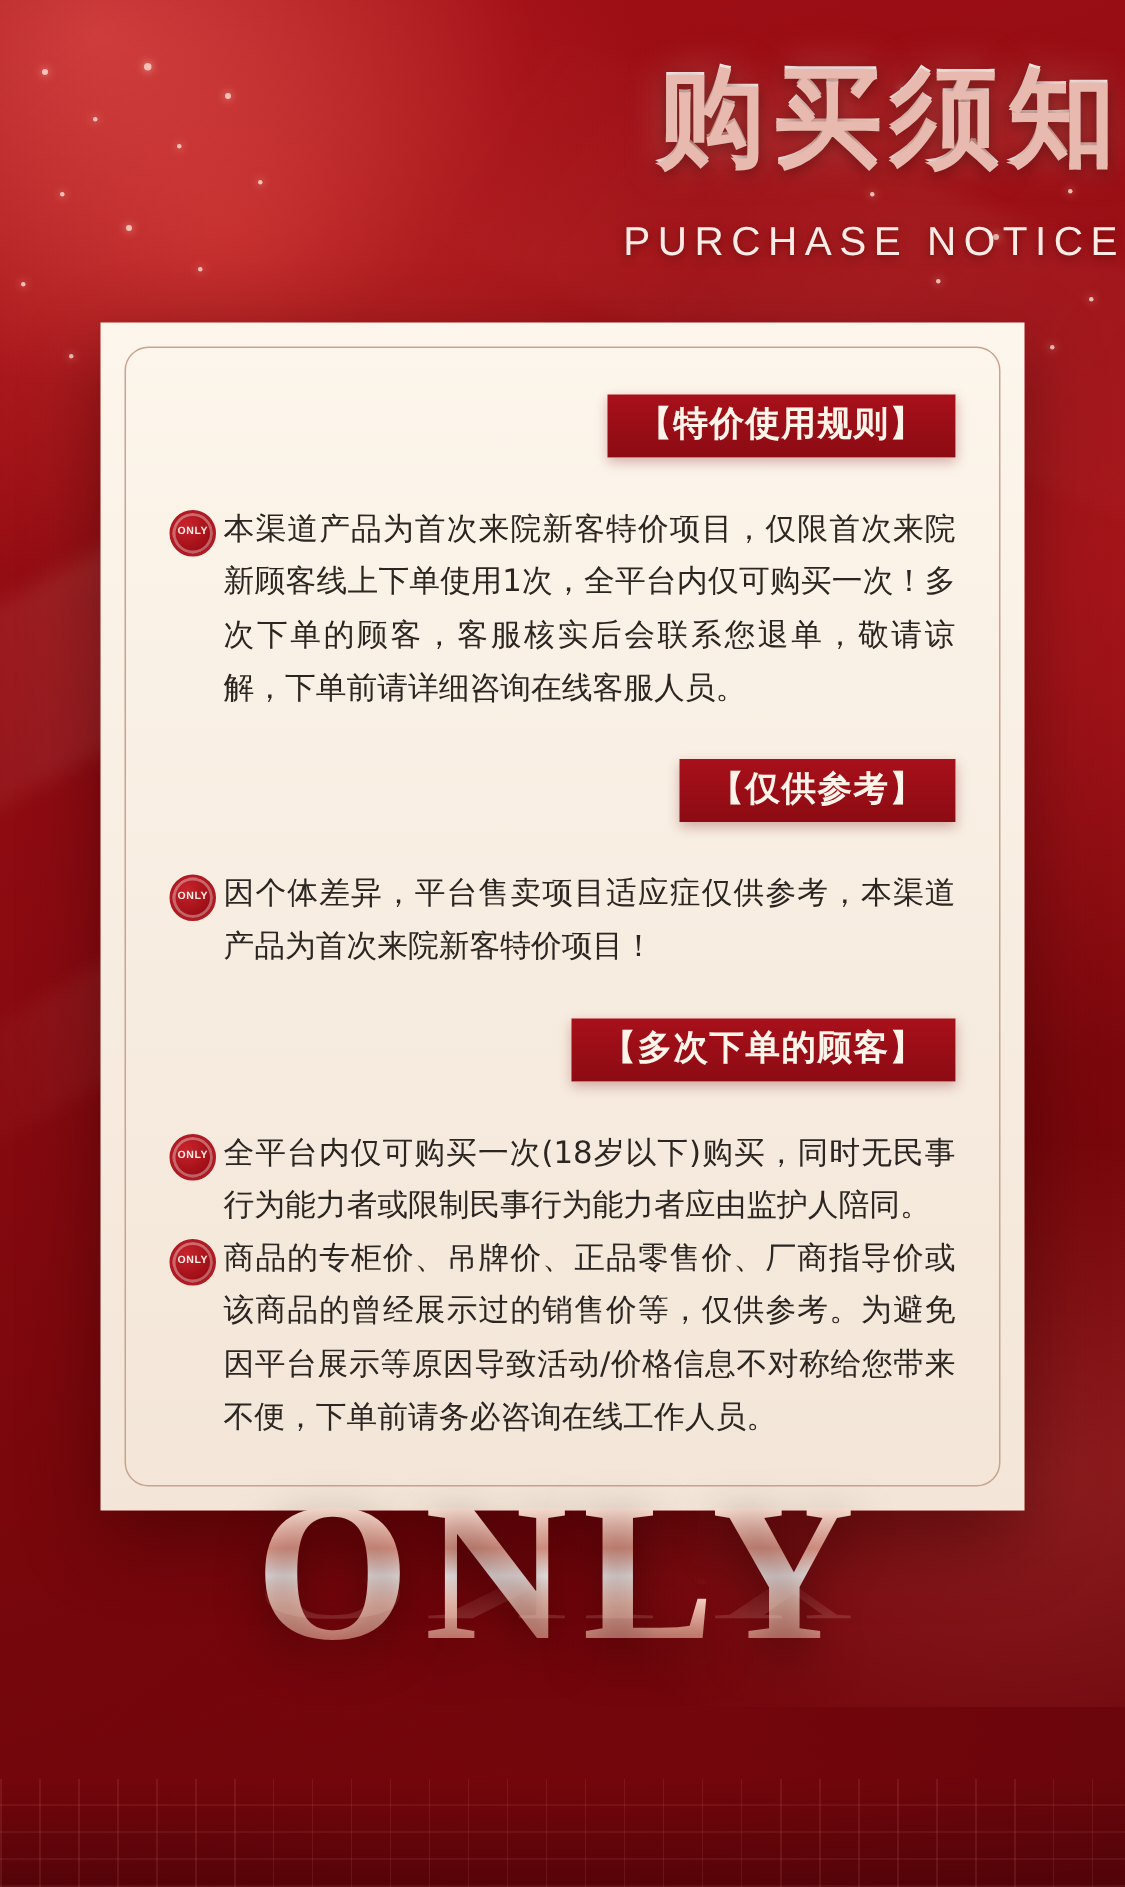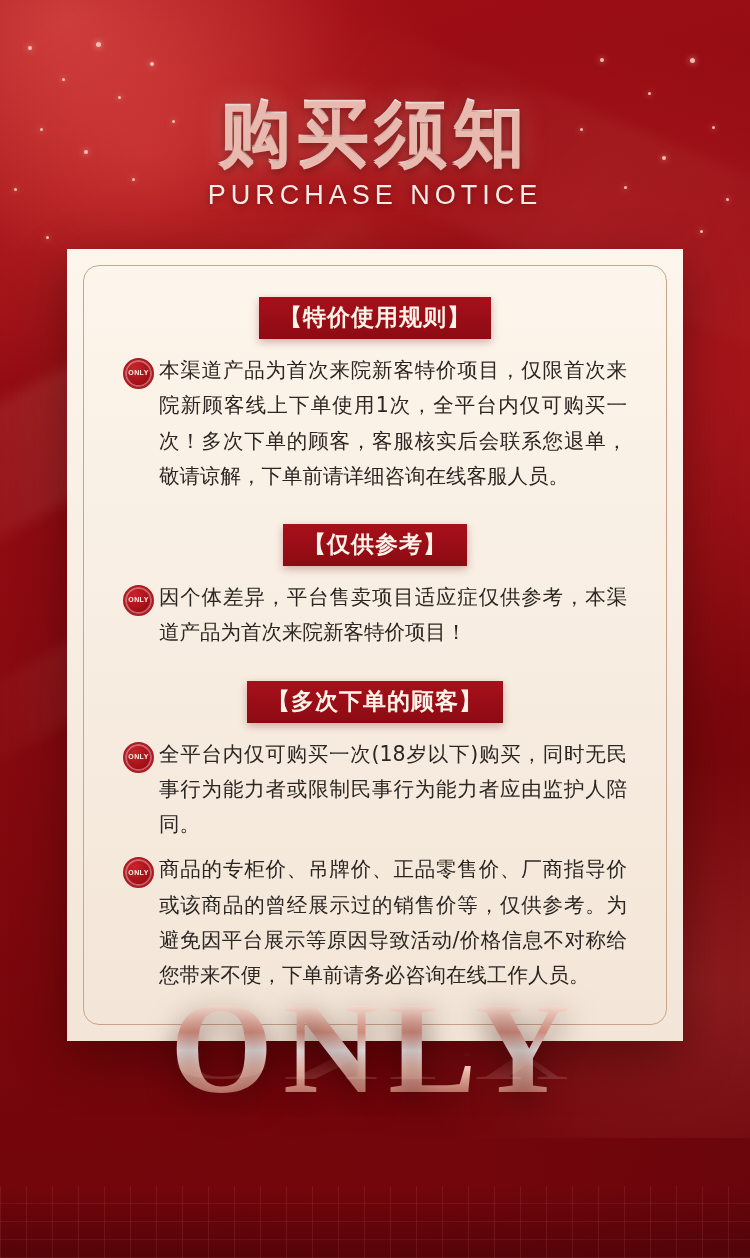--- a/index.html
+++ b/index.html
@@ -54,39 +54,39 @@
   
   .floor {
     position: absolute; left: 0; right: 0; bottom: 0; height: 72px;
     background:
       repeating-linear-gradient(90deg, rgba(255,160,150,0.10) 0 1px, rgba(0,0,0,0) 1px 26px),
       repeating-linear-gradient(0deg, rgba(255,160,150,0.08) 0 1px, rgba(0,0,0,0) 1px 18px),
       linear-gradient(180deg, rgba(120,8,14,0.0) 0%, rgba(60,2,6,0.55) 100%);
   }
 
   
-  .header { position: relative; padding-top: 96px; text-align: center; }
+  .header { position: relative; padding-top: 40px; text-align: right; }
   .title-cn {
     font-family: "DejaVu Sans", "Liberation Sans", sans-serif;
     font-size: 72px;
     font-weight: 700;
     letter-spacing: 6px;
     line-height: 1;
     color: #fff7f0;
     text-shadow:
       0 2px 0 #e8b9ae,
       0 4px 10px rgba(60,0,0,0.55),
       0 0 26px rgba(255,200,180,0.35);
     background: linear-gradient(180deg, #ffffff 0%, #ffeee6 45%, #f3c7b8 70%, #ffffff 100%);
     -webkit-background-clip: text;
     background-clip: text;
     color: transparent;
   }
   .title-en {
-    margin-top: 12px;
+    margin-top: 34px;
     font-size: 27px;
     letter-spacing: 5px;
     color: #fdece6;
     font-weight: 400;
     text-shadow: 0 2px 6px rgba(70,0,0,.5);
   }
 
   
   .card-wrap { position: relative; margin: 38px auto 0; width: 616px; }
   .card {
@@ -100,21 +100,21 @@
   .card-inner-border {
     position: absolute;
     left: 16px; right: 16px; top: 16px; bottom: 16px;
     border: 1px solid #c9a48c;
     border-radius: 16px;
     pointer-events: none;
   }
   .card-body { position: relative; padding: 22px 24px 0; }
 
   
-  .sec-head { display: flex; justify-content: center; margin: 0 0 14px; }
+  .sec-head { display: flex; justify-content: flex-end; margin: 0 0 30px; }
   .sec-head:not(:first-child) { margin-top: 30px; }
   .ribbon {
     display: inline-block;
     background: linear-gradient(180deg, #a8101a 0%, #8c0b13 100%);
     color: #fff4ea;
     font-family: "DejaVu Sans", "Liberation Sans", sans-serif;
     font-size: 23px;
     font-weight: 700;
     letter-spacing: 1px;
     padding: 9px 20px 10px;
@@ -123,21 +123,21 @@
   }
 
   .para {
     position: relative;
     font-family: "DejaVu Sans", "Liberation Sans", sans-serif;
     font-size: 20.5px;
     line-height: 1.72;
     color: #2c2622;
     text-align: justify;
     padding-left: 36px;
-    margin: 10px;
+    margin: 0;
   }
   .seal {
     position: absolute;
     left: 0; top: 5px;
     width: 27px; height: 27px;
     border-radius: 50%;
     background: radial-gradient(circle at 35% 30%, #c8242c 0%, #9d0d15 70%, #7d060c 100%);
     border: 2px solid #b01a22;
     box-shadow: inset 0 0 0 2px rgba(255,255,255,0.35);
     display: flex; align-items: center; justify-content: center;

